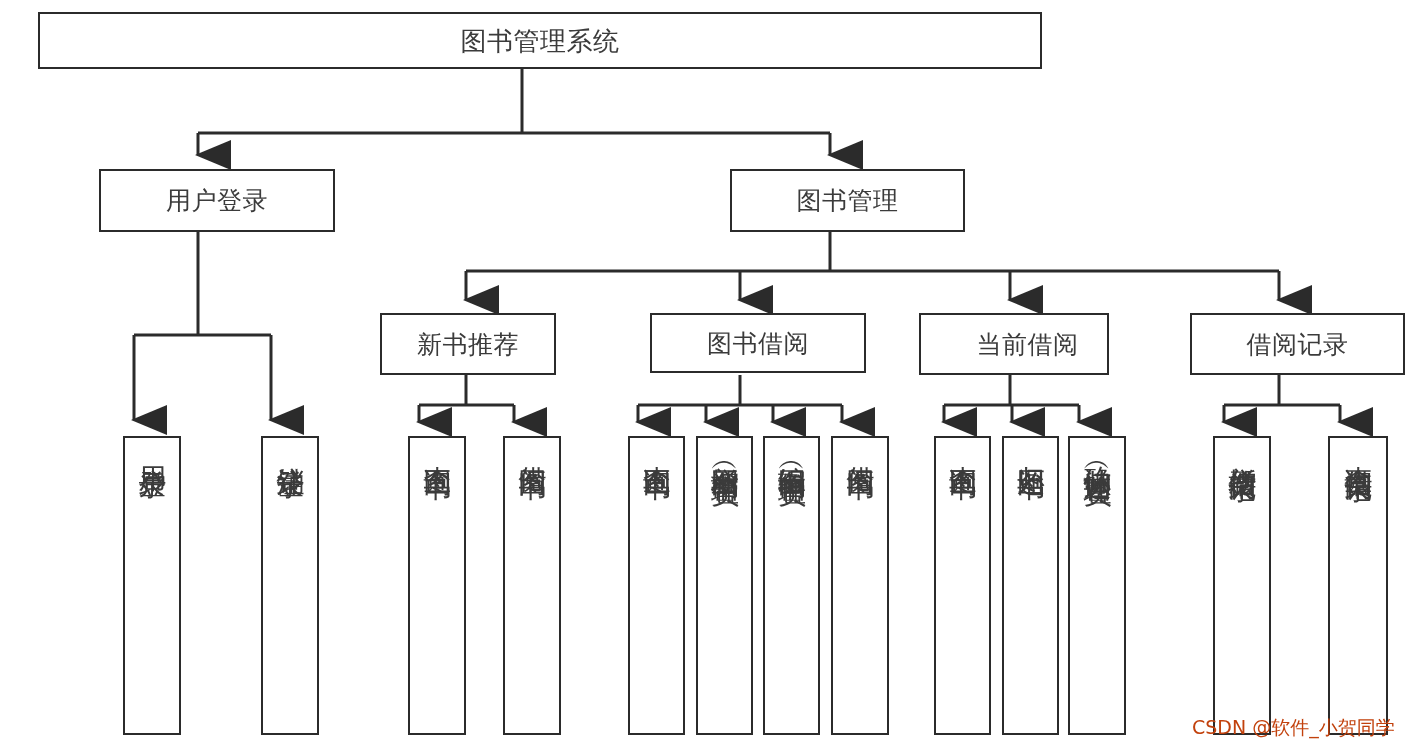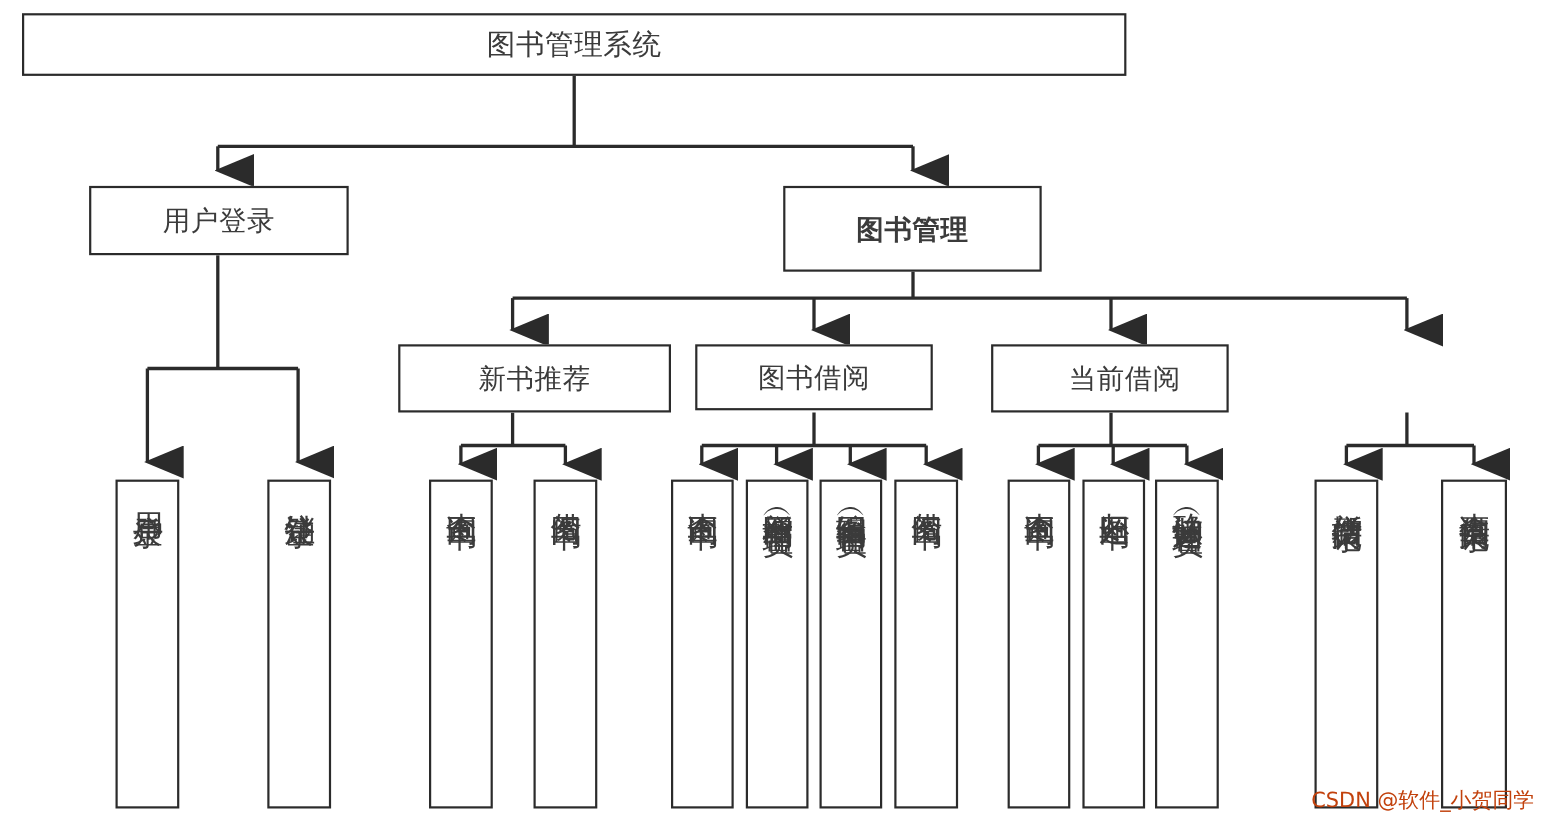--- a/index.html
+++ b/index.html
@@ -25,20 +25,21 @@
   }
   .node {
     position: absolute;
     box-sizing: border-box;
     border: 2.5px solid #2b2b2b;
     background: #ffffff;
     display: flex;
     align-items: center;
     justify-content: center;
     color: #3a3a3a;
+    margin-left: 18px;
   }
   .node .label {
     display: block;
     text-align: center;
     line-height: 1.0;
     white-space: nowrap;
     color: #3b3b3b;
   }
   .node.horiz .label {
     font-size: 25px;
@@ -121,32 +122,35 @@
     </g>
   </svg>
 
   <div class="node horiz root" style="left:20px; top:12px; width:1004px; height:57px;">
     <span class="label">图书管理系统</span>
   </div>
 
   <div class="node horiz" style="left:81px; top:169px; width:236px; height:63px;">
     <span class="label">用户登录</span>
   </div>
-  <div class="node horiz" style="left:712px; top:169px; width:235px; height:78px;font-weight:bold;">
+  <div class="node horiz" style="left:712px; top:169px; width:235px; height:63px;">
     <span class="label">图书管理</span>
   </div>
 
-  <div class="node horiz" style="left:362px; top:313px; width:248px; height:62px;">
+  <div class="node horiz" style="left:362px; top:313px; width:176px; height:62px;">
     <span class="label">新书推荐</span>
   </div>
   <div class="node horiz" style="left:632px; top:313px; width:216px; height:60px;">
     <span class="label">图书借阅</span>
   </div>
-  <div class="node horiz" style="left:901px; top:313px; width:216px; height:62px;padding-left:27px;">
+  <div class="node horiz" style="left:901px; top:313px; width:190px; height:62px;padding-left:27px;">
     <span class="label">当前借阅</span>
+  </div>
+  <div class="node horiz" style="left:1172px; top:313px; width:215px; height:62px;">
+    <span class="label">借阅记录</span>
   </div>
 
   <div class="node vert" style="left:105px; top:436px; width:58px; height:299px;">
     <span class="label">用户登录</span>
   </div>
   <div class="node vert" style="left:243px; top:436px; width:58px; height:299px;">
     <span class="label">注销登录</span>
   </div>
 
   <div class="node vert" style="left:390px; top:436px; width:58px; height:299px;">

